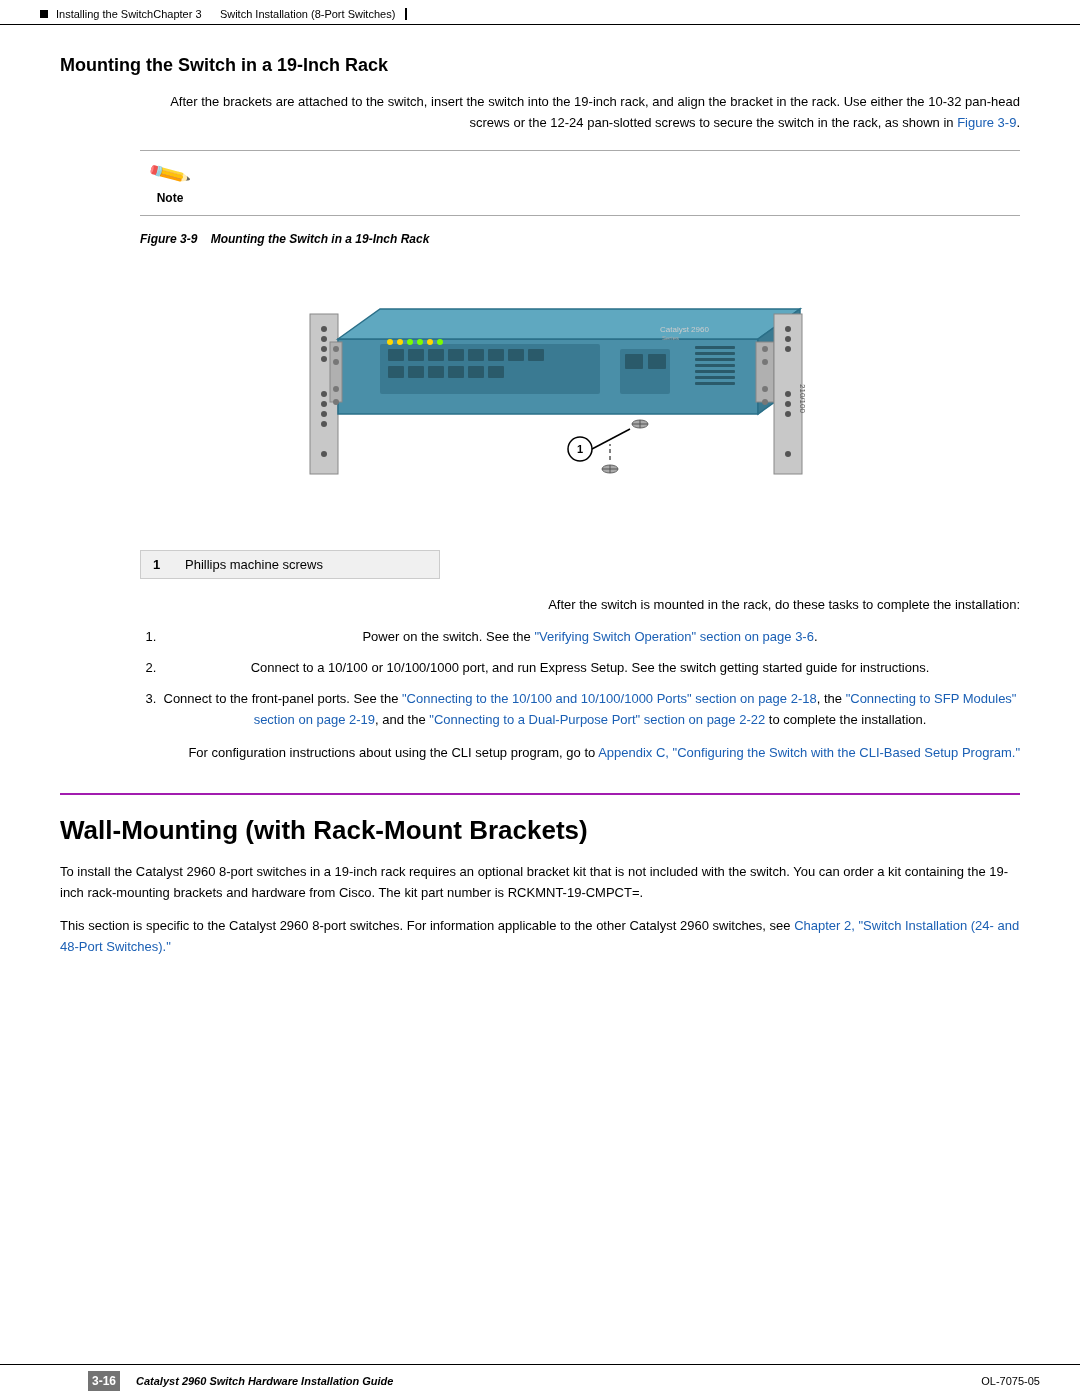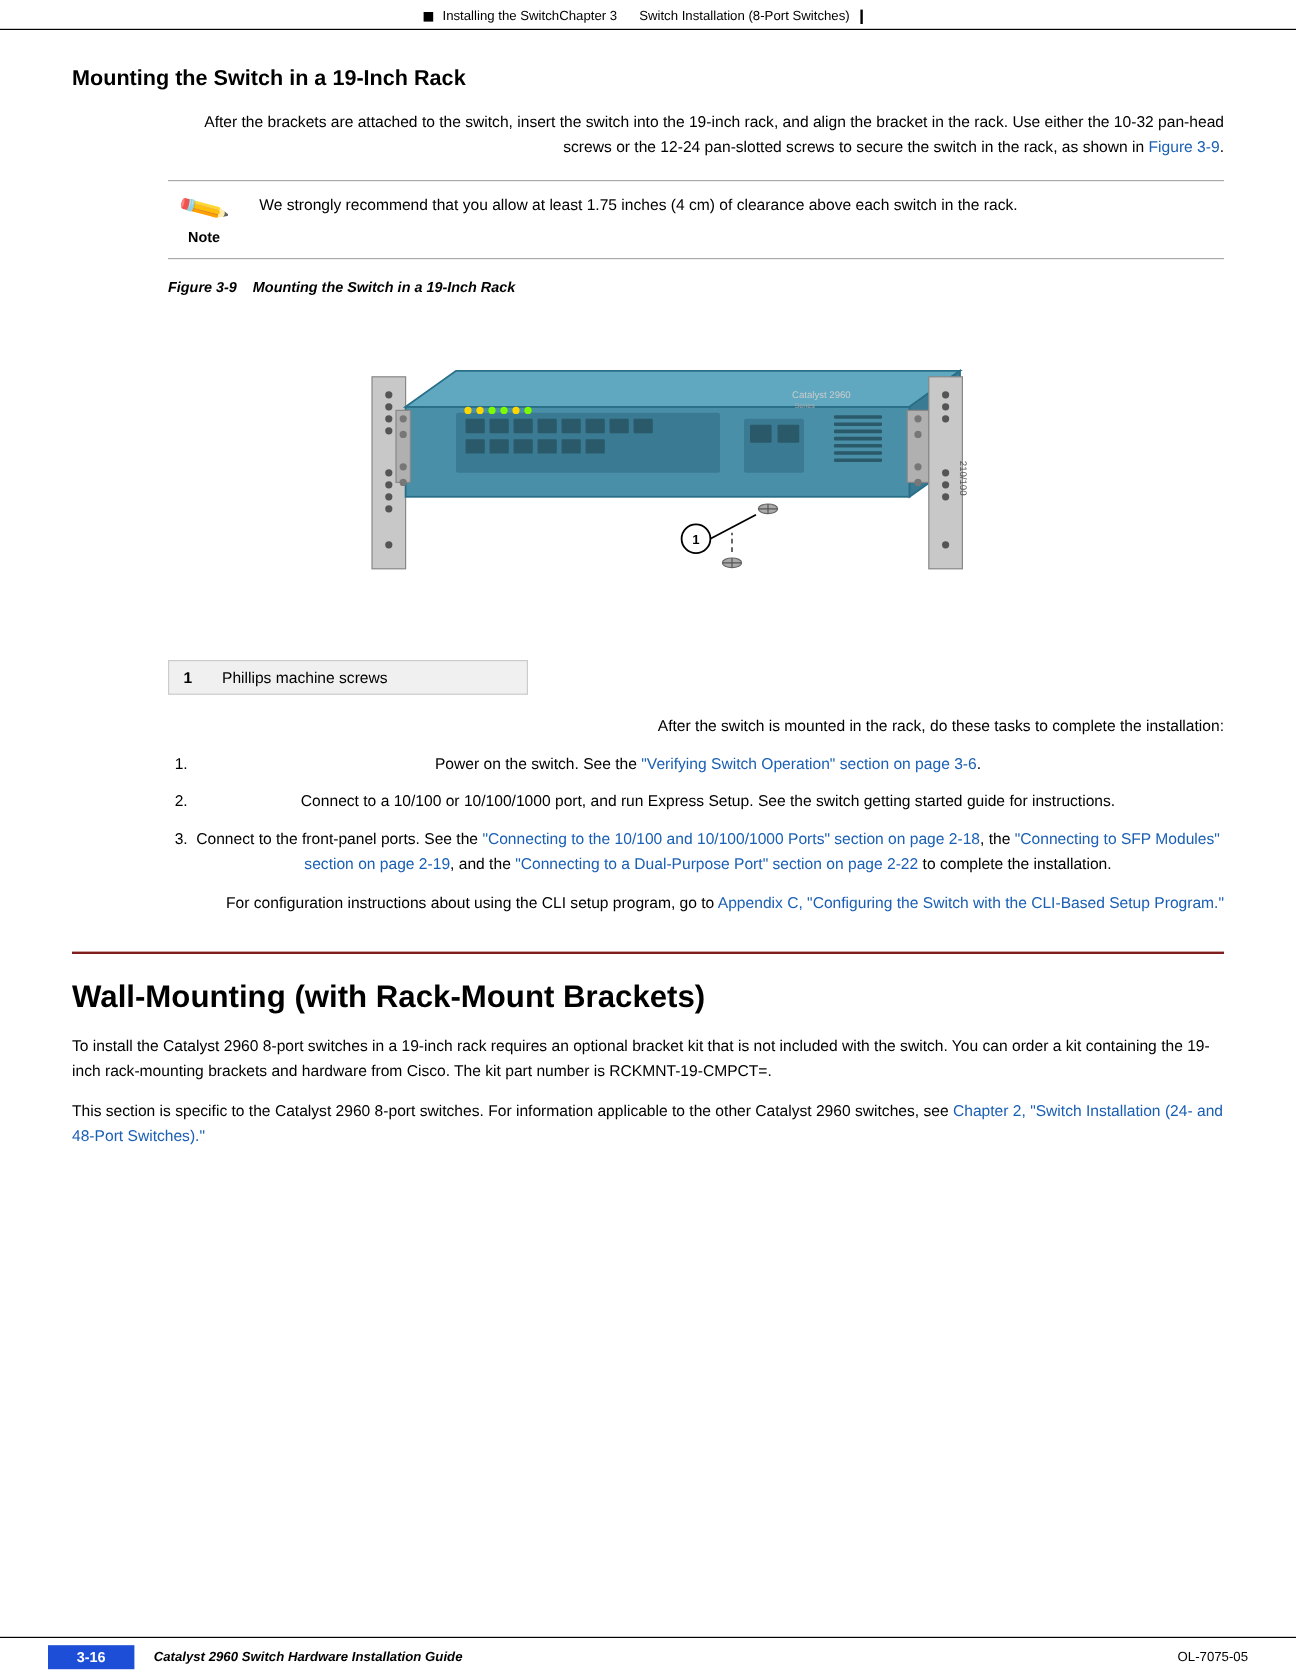--- a/index.html
+++ b/index.html
@@ -9,21 +9,21 @@
       background: #fff;
       color: #000;
       width: 1080px;
       min-height: 1397px;
       position: relative;
     }
 
     
     .page-header {
       display: flex;
-      justify-content: center;
+      justify-content: flex-start;
       align-items: center;
       padding: 8px 40px 4px 40px;
       border-bottom: 1px solid #000;
       font-size: 11px;
     }
     .header-left {
       display: flex;
       align-items: center;
       gap: 8px;
     }
@@ -48,21 +48,21 @@
       font-weight: bold;
       margin-bottom: 16px;
       margin-top: 10px;
     }
 
     .chapter-heading {
       font-size: 26px;
       font-weight: bold;
       margin-top: 30px;
       margin-bottom: 16px;
-      border-top: 2px solid #7f1d1d;
+      border-top: 2px solid #a21caf;
       padding-top: 20px;
     }
 
     
     .body-text {
       margin-bottom: 12px;
       line-height: 1.6;
       padding-left: 80px;
       text-align: right;
     }
@@ -176,25 +176,26 @@
       justify-content: space-between;
       align-items: center;
       padding: 6px 40px;
     }
     .footer-left {
       display: flex;
       align-items: center;
       gap: 16px;
     }
     .page-num-box {
-      background: #1d4ed8;
+      background: #737373;
       color: #fff;
-      padding: 3px 24px;
+      padding: 3px 4px;
       font-size: 12px;
       font-weight: bold;
+      margin-left: 48px;
     }
     .footer-title {
       font-size: 11px;
       font-weight: bold;
       font-style: italic;
     }
     .footer-right {
       font-size: 11px;
     }
   </style>
@@ -220,21 +221,20 @@
 
   <p class="body-text">
     <span>After the brackets are attached to the switch, insert the switch into the 19-inch rack, and align the bracket in the rack. Use either the 10-32 pan-head screws or the 12-24 pan-slotted screws to secure the switch in the rack, as shown in </span><a class="doc-link">Figure 3-9</a><span>.</span>
   </p>
 
   <div class="note-container">
     <div class="note-icon-area">
       <span class="pencil-icon">✏️</span>
       <span class="note-label">Note</span>
     </div>
-    <p class="note-text">We strongly recommend that you allow at least 1.75 inches (4 cm) of clearance above each switch in the rack.</p>
   </div>
 
   <div class="figure-caption">
     <strong><span>Figure 3-9</span>&nbsp;&nbsp;&nbsp;&nbsp;<span>Mounting the Switch in a 19-Inch Rack</span></strong>
   </div>
 
   <div class="figure-area">
     <svg class="switch-diagram" viewBox="0 0 560 280" xmlns="http://www.w3.org/2000/svg">
 
       <rect x="10" y="60" width="28" height="160" fill="#c8c8c8" stroke="#888" stroke-width="1"></rect>

